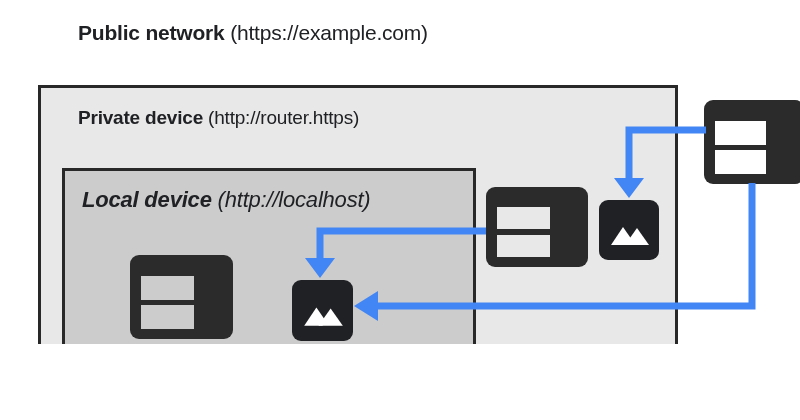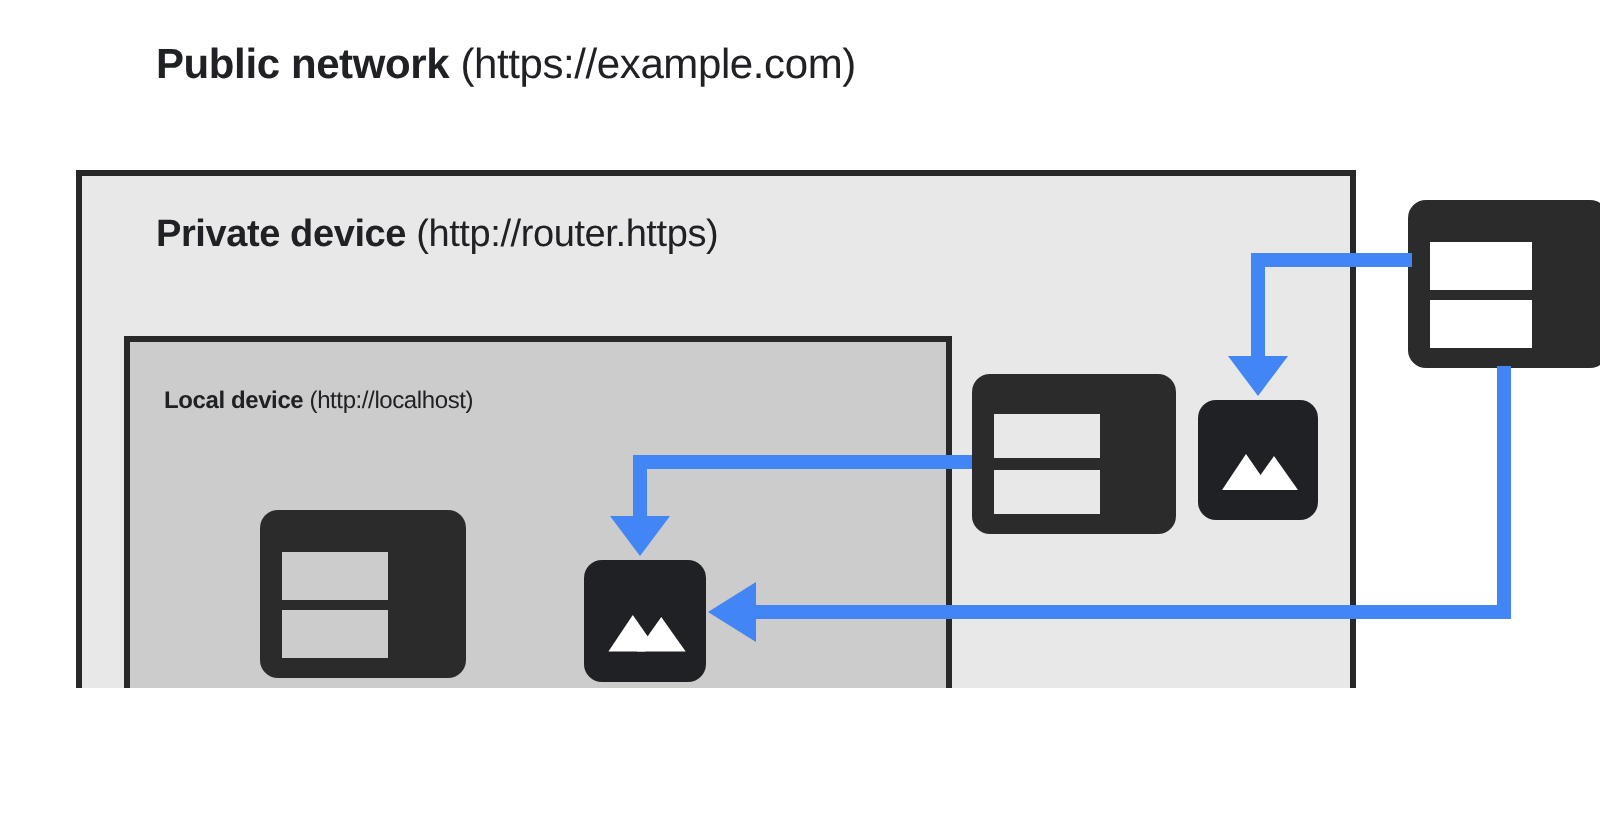--- a/index.html
+++ b/index.html
@@ -37,22 +37,23 @@
   }
   #private-title {
     left: 62px;
     top: 106px;
     font-size: 19px;
     line-height: 24px;
   }
   #local-title {
     left: 66px;
     top: 189px;
-    font-size: 12px;
+    font-size: 22px;
     line-height: 22px;
+    font-style: italic;
   }
 
   
   .box {
     position: absolute;
     box-sizing: border-box;
     border: 3px solid #282828;
   }
   #private-box {
     left: 22px;

